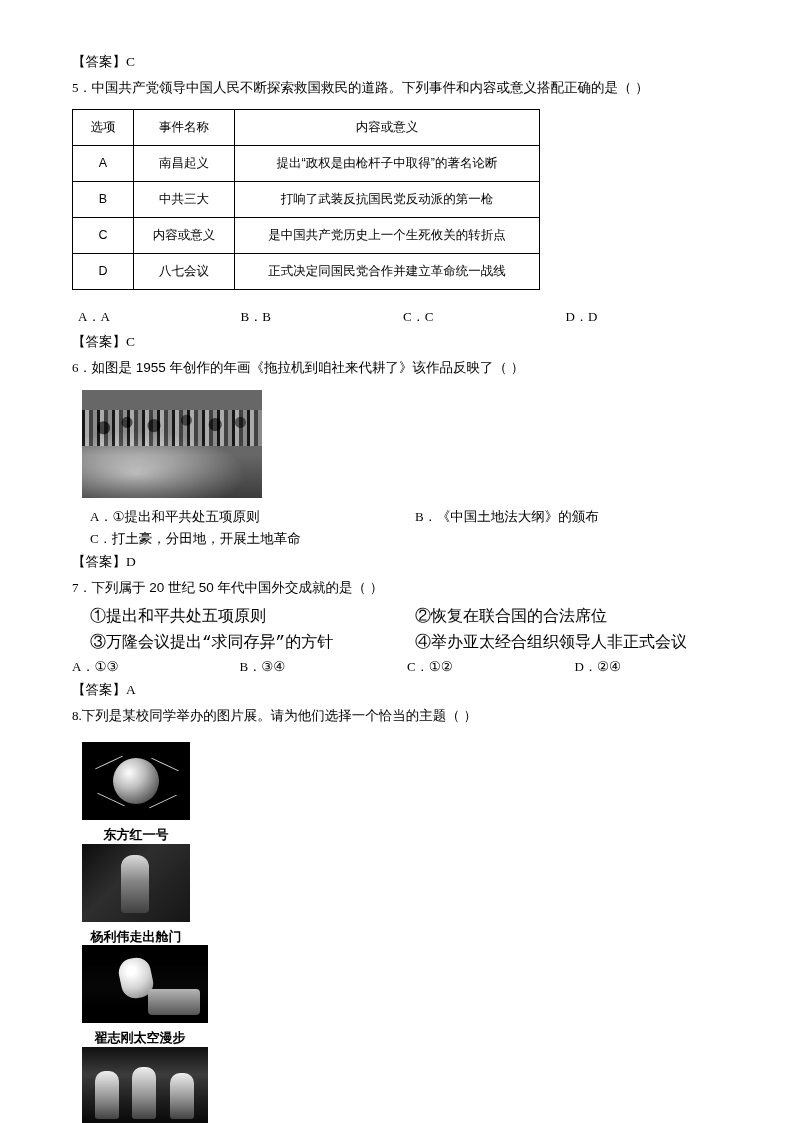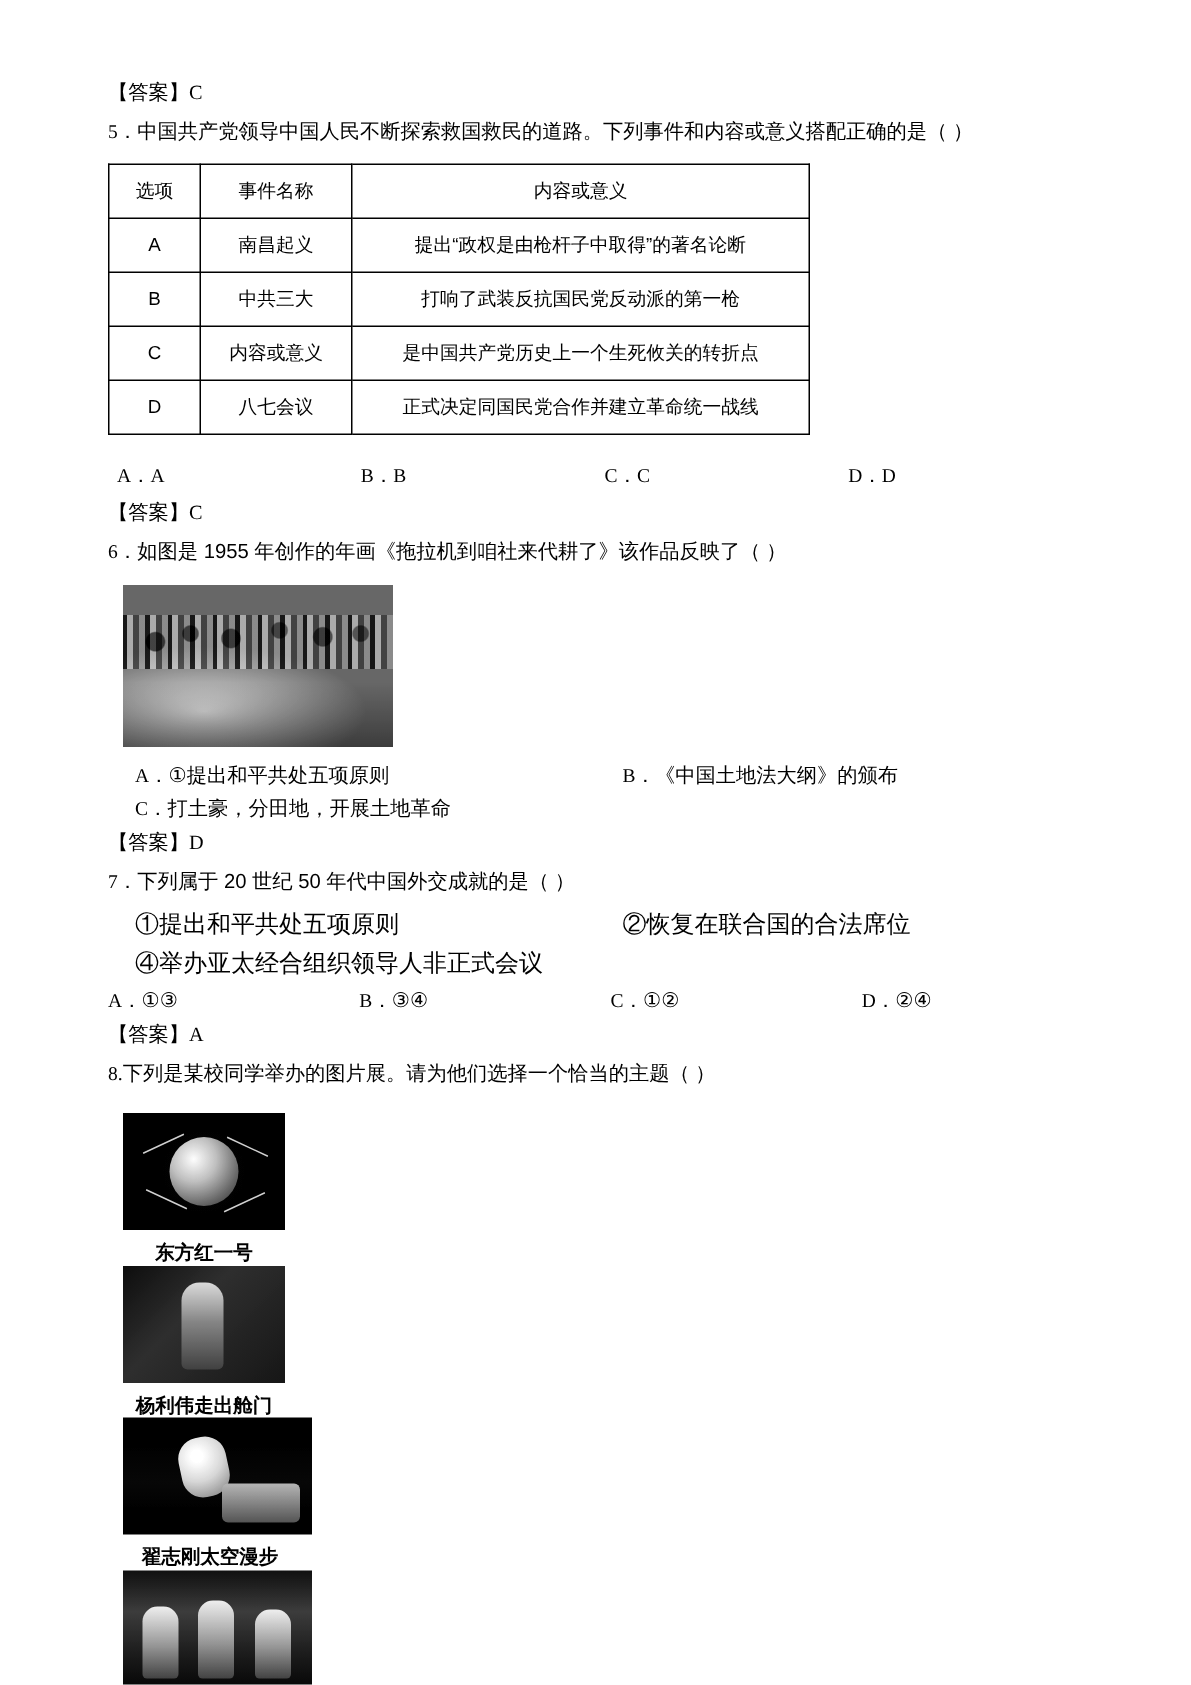--- a/index.html
+++ b/index.html
@@ -307,20 +307,21 @@
 
     <p class="answer-line"><span>【答案】</span><span class="ans-val">D</span></p>
 
     <p class="qline"><span class="qnum">7．</span><span>下列属于 20 世纪 50 年代中国外交成就的是（        ）</span></p>
 
     <div class="stmt-2col">
       <div class="cell">①提出和平共处五项原则</div>
       <div class="cell">②恢复在联合国的合法席位</div>
     </div>
     <div class="stmt-2col">
+      <div class="cell">③万隆会议提出“求同存异”的方针</div>
       <div class="cell">④举办亚太经合组织领导人非正式会议</div>
     </div>
 
     <div class="opt-4col">
       <div class="cell"><span class="lab">A．</span><span>①③</span></div>
       <div class="cell"><span class="lab">B．</span><span>③④</span></div>
       <div class="cell"><span class="lab">C．</span><span>①②</span></div>
       <div class="cell"><span class="lab">D．</span><span>②④</span></div>
     </div>
 

